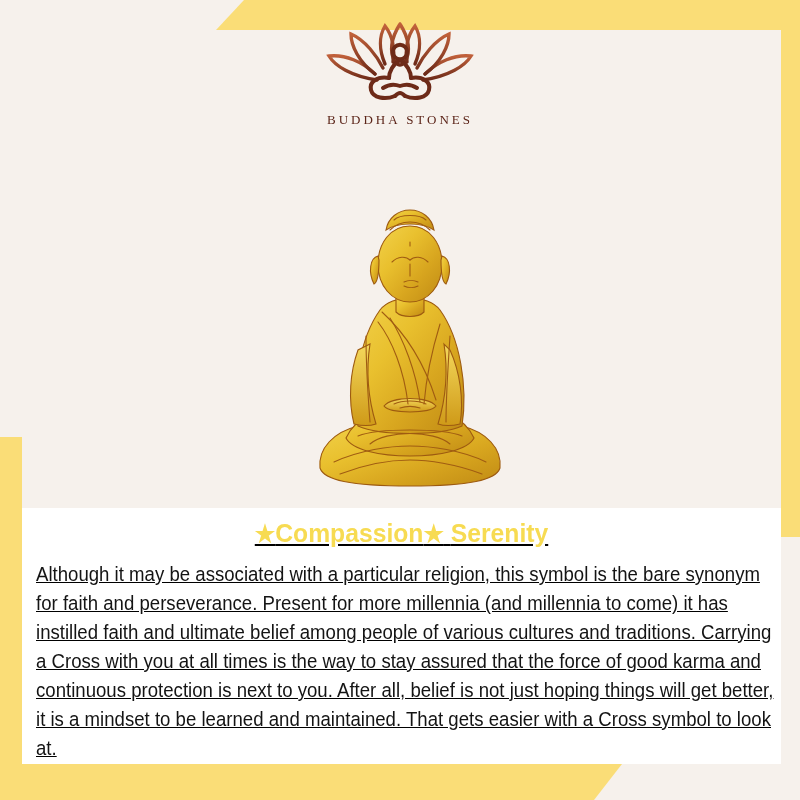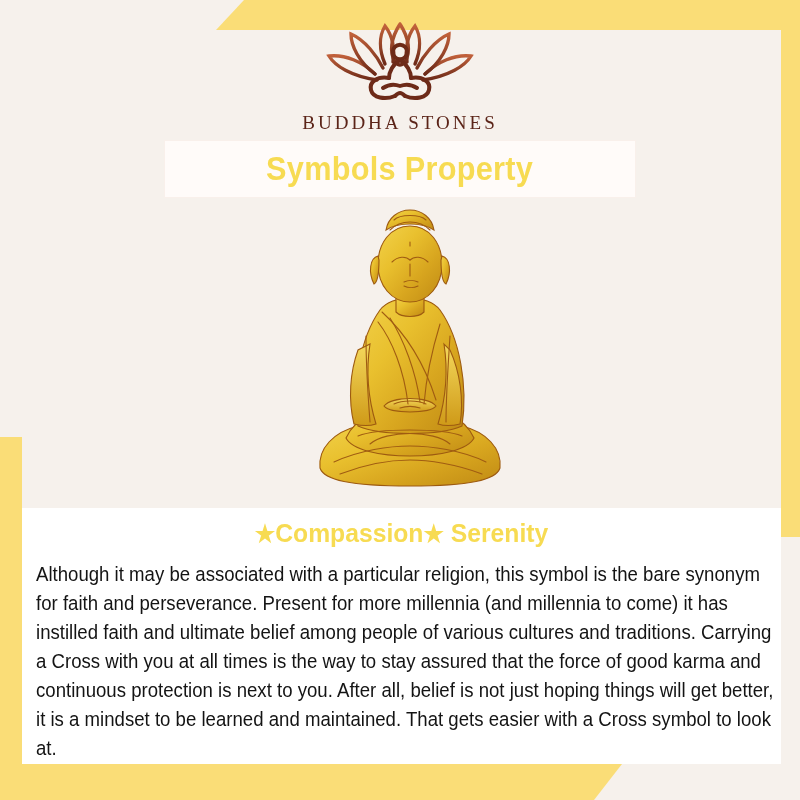--- a/index.html
+++ b/index.html
@@ -50,21 +50,21 @@
   .logo-wrap {
     position:absolute;
     top:18px; left:0; right:0;
     display:flex; flex-direction:column; align-items:center;
     z-index:3;
   }
   .logo-mark { width:170px; height:90px; display:block; }
   .logo-text {
     margin-top:4px;
     font-family:"Liberation Serif", serif;
-    font-size:19px;
+    font-size:13px;
     letter-spacing:3.0px;
     color:#5b2418;
     font-weight:400;
   }
 
   
   .title-banner {
     position:absolute;
     left:165px; top:141px;
     width:470px; height:56px;
@@ -111,20 +111,21 @@
   }
 
   
   .content-panel {
     position:absolute;
     left:22px; top:508px;
     width:759px; height:256px;
     background:#ffffff;
     z-index:2;
     padding:0 6px;
+    text-decoration:underline;
   }
   .virtues {
     text-align:center;
     margin-top:10px;
     font-family:"Liberation Sans Narrow","Liberation Sans", sans-serif;
     font-size:26px;
     font-weight:bold;
     color:#f7db52;
     transform:scaleX(0.95);
     white-space:nowrap;
@@ -188,23 +189,20 @@
           <path d="M74 60 C 62 58, 54 64, 56 72 C 58 80, 70 82, 80 78"></path>
           <path d="M96 60 C 108 58, 116 64, 114 72 C 112 80, 100 82, 90 78"></path>
           <path d="M80 78 C 84 74, 86 74, 90 78"></path>
           <path d="M68 70 C 74 66, 80 66, 85 68 C 90 66, 96 66, 102 70"></path>
         </g>
       </svg>
     </span>
     <span class="logo-text">BUDDHA STONES</span>
   </div>
 
-  <div class="title-banner">
-    <span class="title-text">Symbols Property</span>
-  </div>
 
   <div class="buddha-wrap">
     <svg viewBox="0 0 220 300" xmlns="http://www.w3.org/2000/svg">
       <defs>
         <linearGradient id="gold" x1="0" y1="0" x2="1" y2="1">
           <stop offset="0%" stop-color="#f2d24b"></stop>
           <stop offset="35%" stop-color="#e9c02e"></stop>
           <stop offset="65%" stop-color="#d8a61f"></stop>
           <stop offset="100%" stop-color="#c08a14"></stop>
         </linearGradient>

